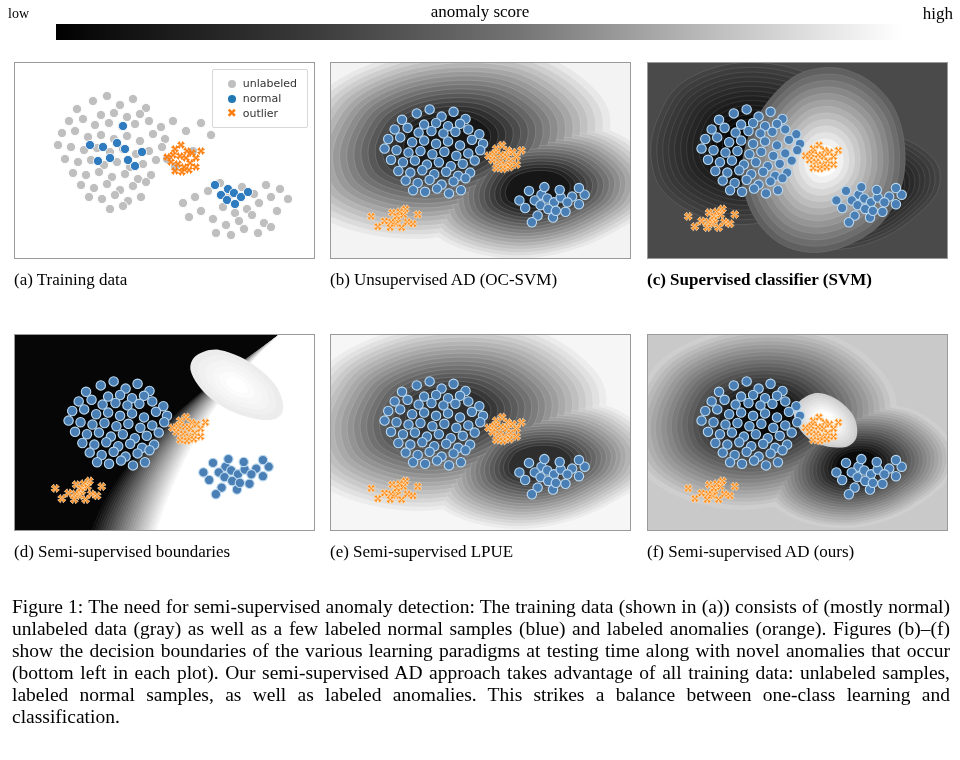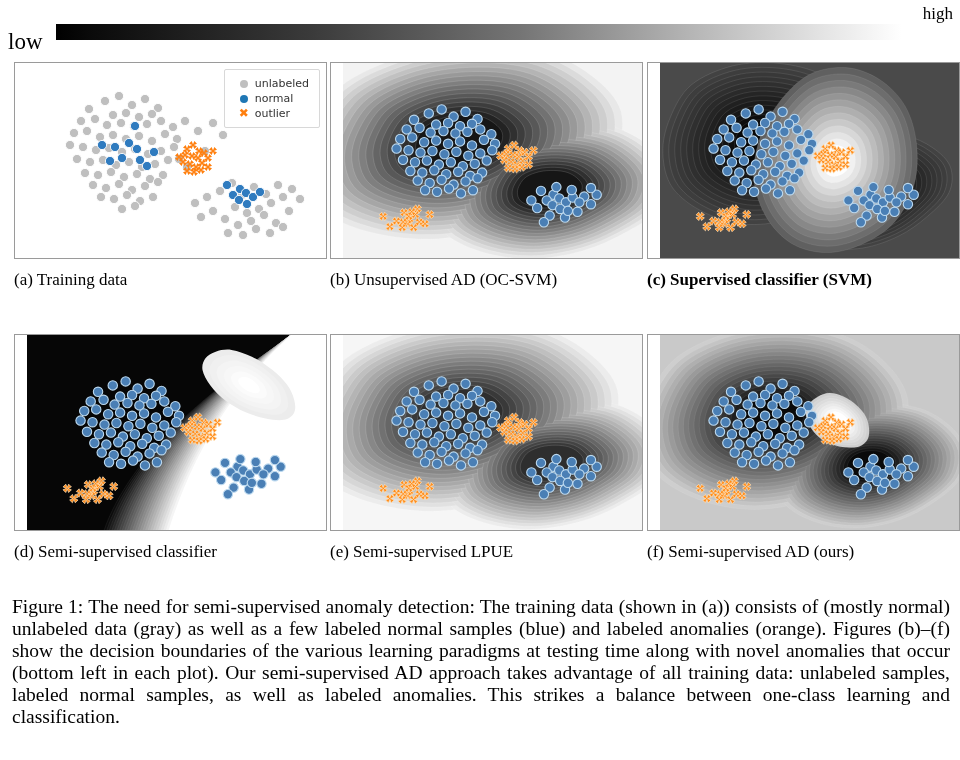--- a/index.html
+++ b/index.html
@@ -24,22 +24,22 @@
   }
   #colorbar-title {
     position: absolute;
     left: 0; top: 2px;
     width: 960px;
     text-align: center;
     font-size: 17px;
   }
   #colorbar-low {
     position: absolute;
-    left: 8px; top: 29px;
-    font-size: 23px;
+    left: 8px; top: 6px;
+    font-size: 14px;
   }
   #colorbar-high {
     position: absolute;
     right: 7px; top: 4px;
     font-size: 17px;
   }
   #colorbar-gradient {
     position: absolute;
     left: 56px; top: 24px;
     width: 846px; height: 16px;
@@ -47,21 +47,20 @@
   }
 
   
   .panel {
     position: absolute;
     width: 299px;
     height: 195px;
     border: 1px solid #9a9a9a;
     overflow: hidden;
     background: #ffffff;
-    padding-left: 12px;
   }
   .panel svg { display: block; }
 
   .caption {
     position: absolute;
     width: 300px;
     font-size: 17px;
   }
 
   #panel-a { left: 14px;  top: 62px; }
@@ -121,20 +120,21 @@
     font-size: 19.5px;
     line-height: 22px;
     text-align: justify;
     text-justify: inter-word;
   }
 </style>
 </head>
 <body>
 
 <div id="colorbar-area">
+  <div id="colorbar-title">anomaly score</div>
   <div id="colorbar-low">low</div>
   <div id="colorbar-gradient"></div>
   <div id="colorbar-high">high</div>
 </div>
 
 <div class="panel" id="panel-a">
   <svg width="299" height="195" viewBox="0 0 299 195">
     <rect x="0" y="0" width="299" height="195" fill="#ffffff"></rect>
     <g id="a-unlabeled">
         <circle cx="62" cy="46" r="4.6" fill="#bfbfbf" stroke="#ffffff" stroke-width="0.9"></circle>
@@ -1097,21 +1097,21 @@
           L52.072,162.21 L49.3,159.43800000000002 L52.7146,158.01000000000002 Z" fill="#ff8c1a" stroke="#ffe2bb" stroke-width="0.7" stroke-linejoin="round"></path>
         <path d="M64.49999999999999,147.282 L67.27199999999999,144.51000000000002 L68.69999999999999,147.9246 L70.12799999999999,144.51000000000002 L72.89999999999999,147.282
           L69.48539999999998,148.71 L72.89999999999999,150.138 L70.12799999999999,152.91 L68.69999999999999,149.49540000000002
           L67.27199999999999,152.91 L64.49999999999999,150.138 L67.9146,148.71 Z" fill="#ff8c1a" stroke="#ffe2bb" stroke-width="0.7" stroke-linejoin="round"></path>
         <path d="M77.8,159.372 L80.572,156.60000000000002 L82,160.0146 L83.428,156.60000000000002 L86.2,159.372
           L82.7854,160.8 L86.2,162.228 L83.428,165 L82,161.58540000000002
           L80.572,165 L77.8,162.228 L81.2146,160.8 Z" fill="#ff8c1a" stroke="#ffe2bb" stroke-width="0.7" stroke-linejoin="round"></path>
       </g>
   </svg>
 </div>
-<div class="caption" id="cap-d">(d) Semi-supervised classifier</div>
+<div class="caption" id="cap-d">(d) Semi-supervised boundaries</div>
 
 <div class="panel" id="panel-e">
   <svg width="299" height="195" viewBox="0 0 299 195">
     <defs>
         <clipPath id="clipE">
           <rect x="0" y="0" width="299" height="195"></rect>
         </clipPath>
       </defs>
     <rect x="0" y="0" width="299" height="195" fill="#f6f6f6"></rect>
     <g clip-path="url(#clipE)" id="e-contours">

